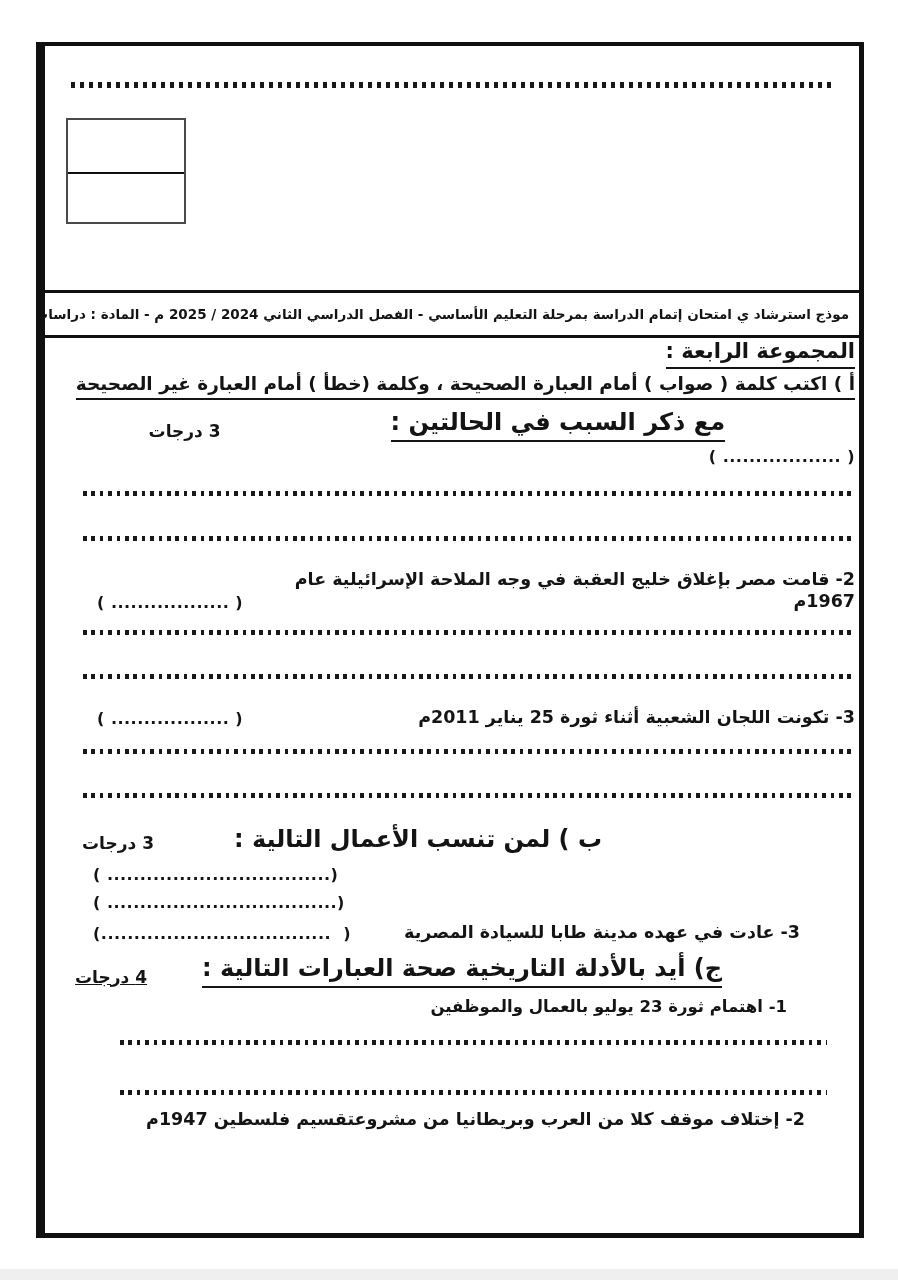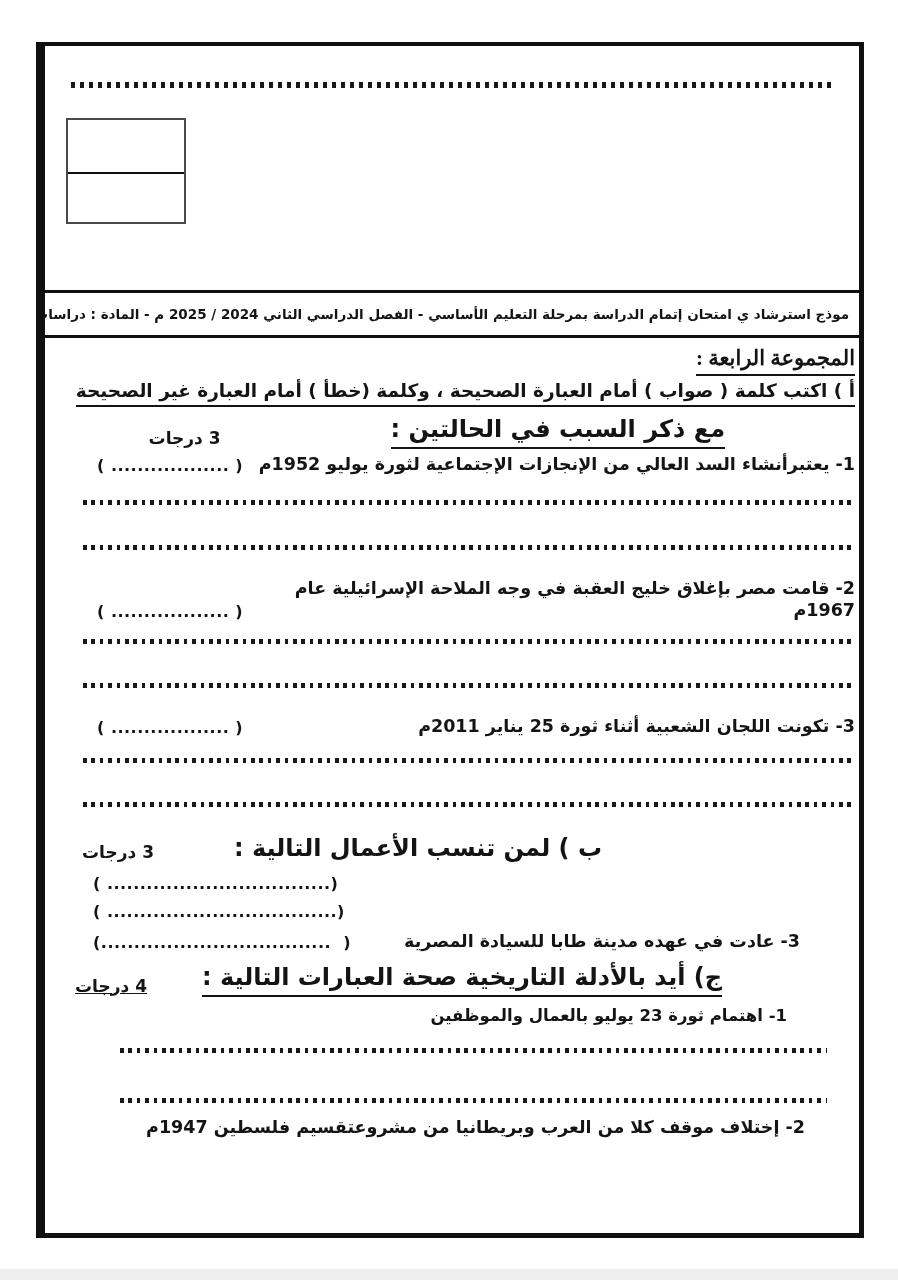--- a/index.html
+++ b/index.html
@@ -65,35 +65,34 @@
     <div class="grade-cell-bottom"></div>
   </div>
 
   <div class="header-band">
     <span class="header-title">موذج استرشاد ي امتحان إتمام الدراسة بمرحلة التعليم الأساسي - الفصل الدراسي الثاني 2024 / 2025 م -  المادة : دراسات اجتماعية</span>
 
   </div>
 
   <div class="content">
 
-    <div style="margin-top:7px;font-family:Liberation Serif, serif;">
+    <div style="margin-top:0;">
       <span class="ul group-title">المجموعة الرابعة :</span>
     </div>
 
     <div style="margin-top:3px;">
       <span class="ul a-heading">أ ) اكتب كلمة ( صواب ) أمام العبارة الصحيحة ، وكلمة (خطأ ) أمام العبارة غير الصحيحة</span>
     </div>
 
     <div class="startrow" style="margin-top:7px;padding-right:130px;">
       <span class="ul sub">مع ذكر السبب في الحالتين  :</span>
       <span class="marks" style="margin-right:170px;">3 درجات</span>
     </div>
 
     <div class="row" style="margin-top:5px;">
-      <span>1- يعتبرأنشاء السد العالي من الإنجازات الإجتماعية لثورة يوليو 1952م</span>
       <span class="ans" style="margin-left:42px;">( .................. )</span>
     </div>
     <div class="dotrule dot-a" style="margin-top:24px;"></div>
     <div class="dotrule dot-a" style="margin-top:40px;"></div>
 
     <div class="row" style="margin-top:28px;">
       <span>2- قامت مصر بإغلاق خليج العقبة في وجه الملاحة الإسرائيلية عام 1967م</span>
       <span class="ans" style="margin-left:42px;">( .................. )</span>
     </div>
     <div class="dotrule dot-a" style="margin-top:17px;"></div>

